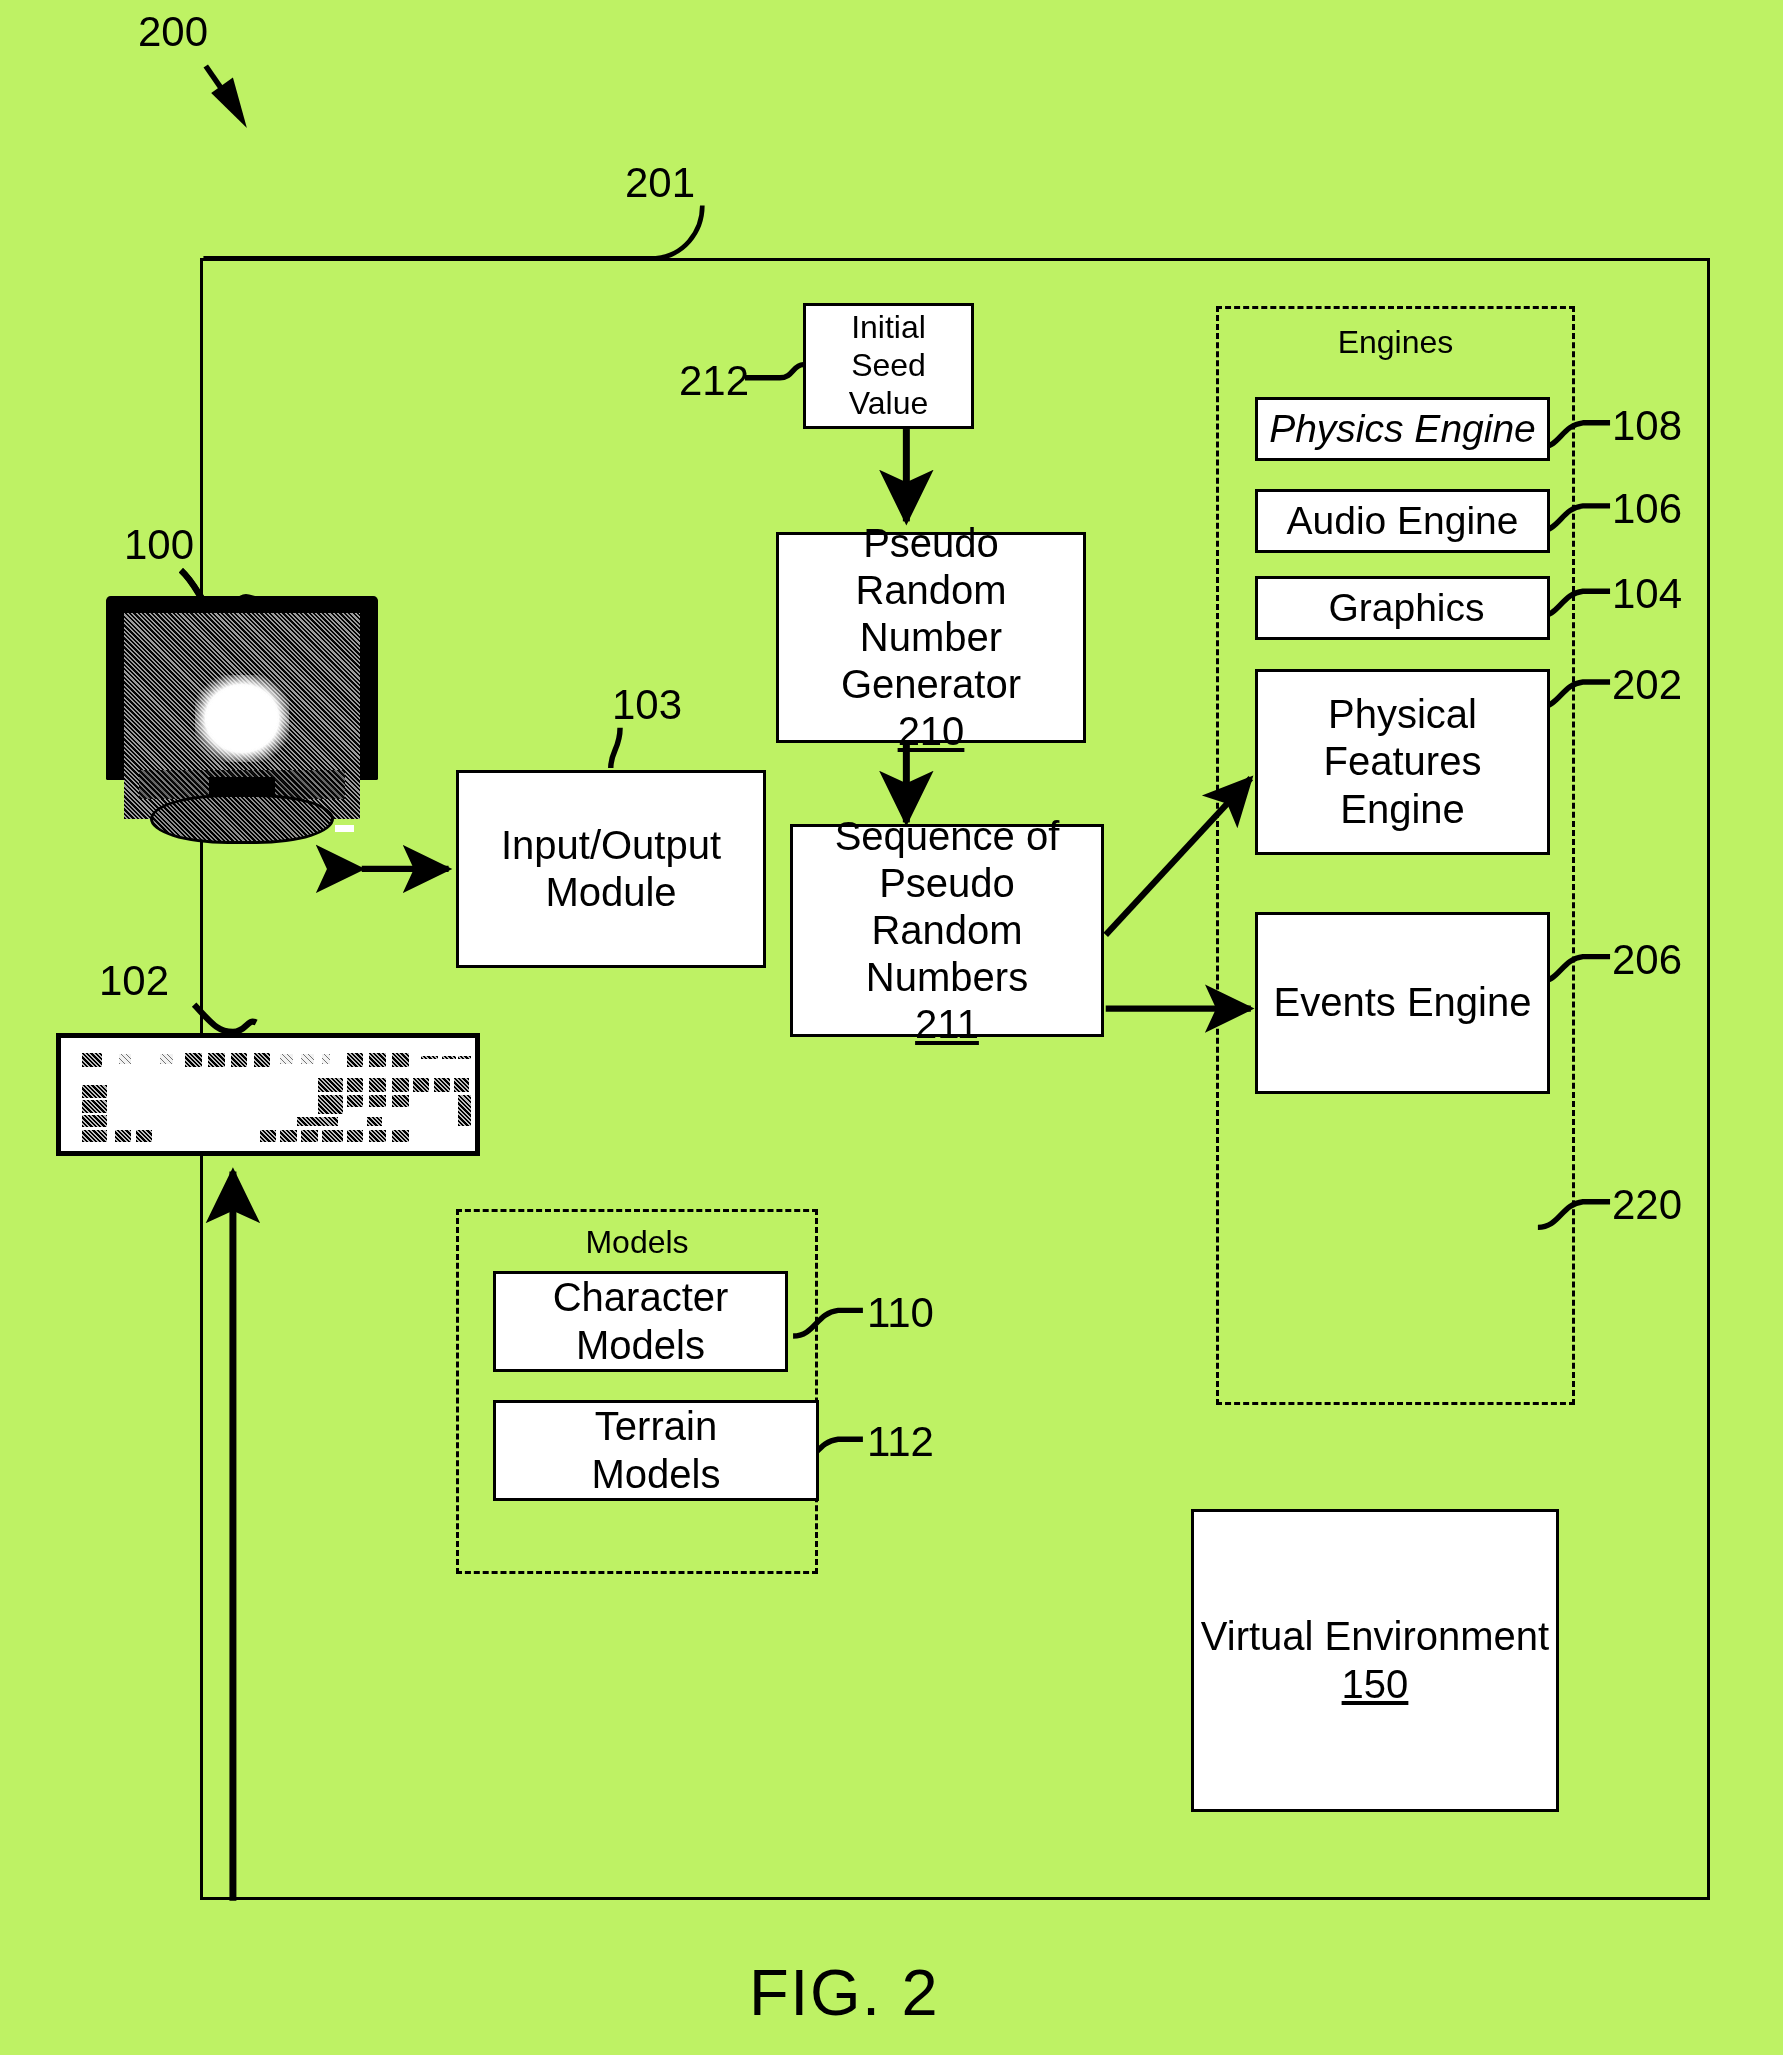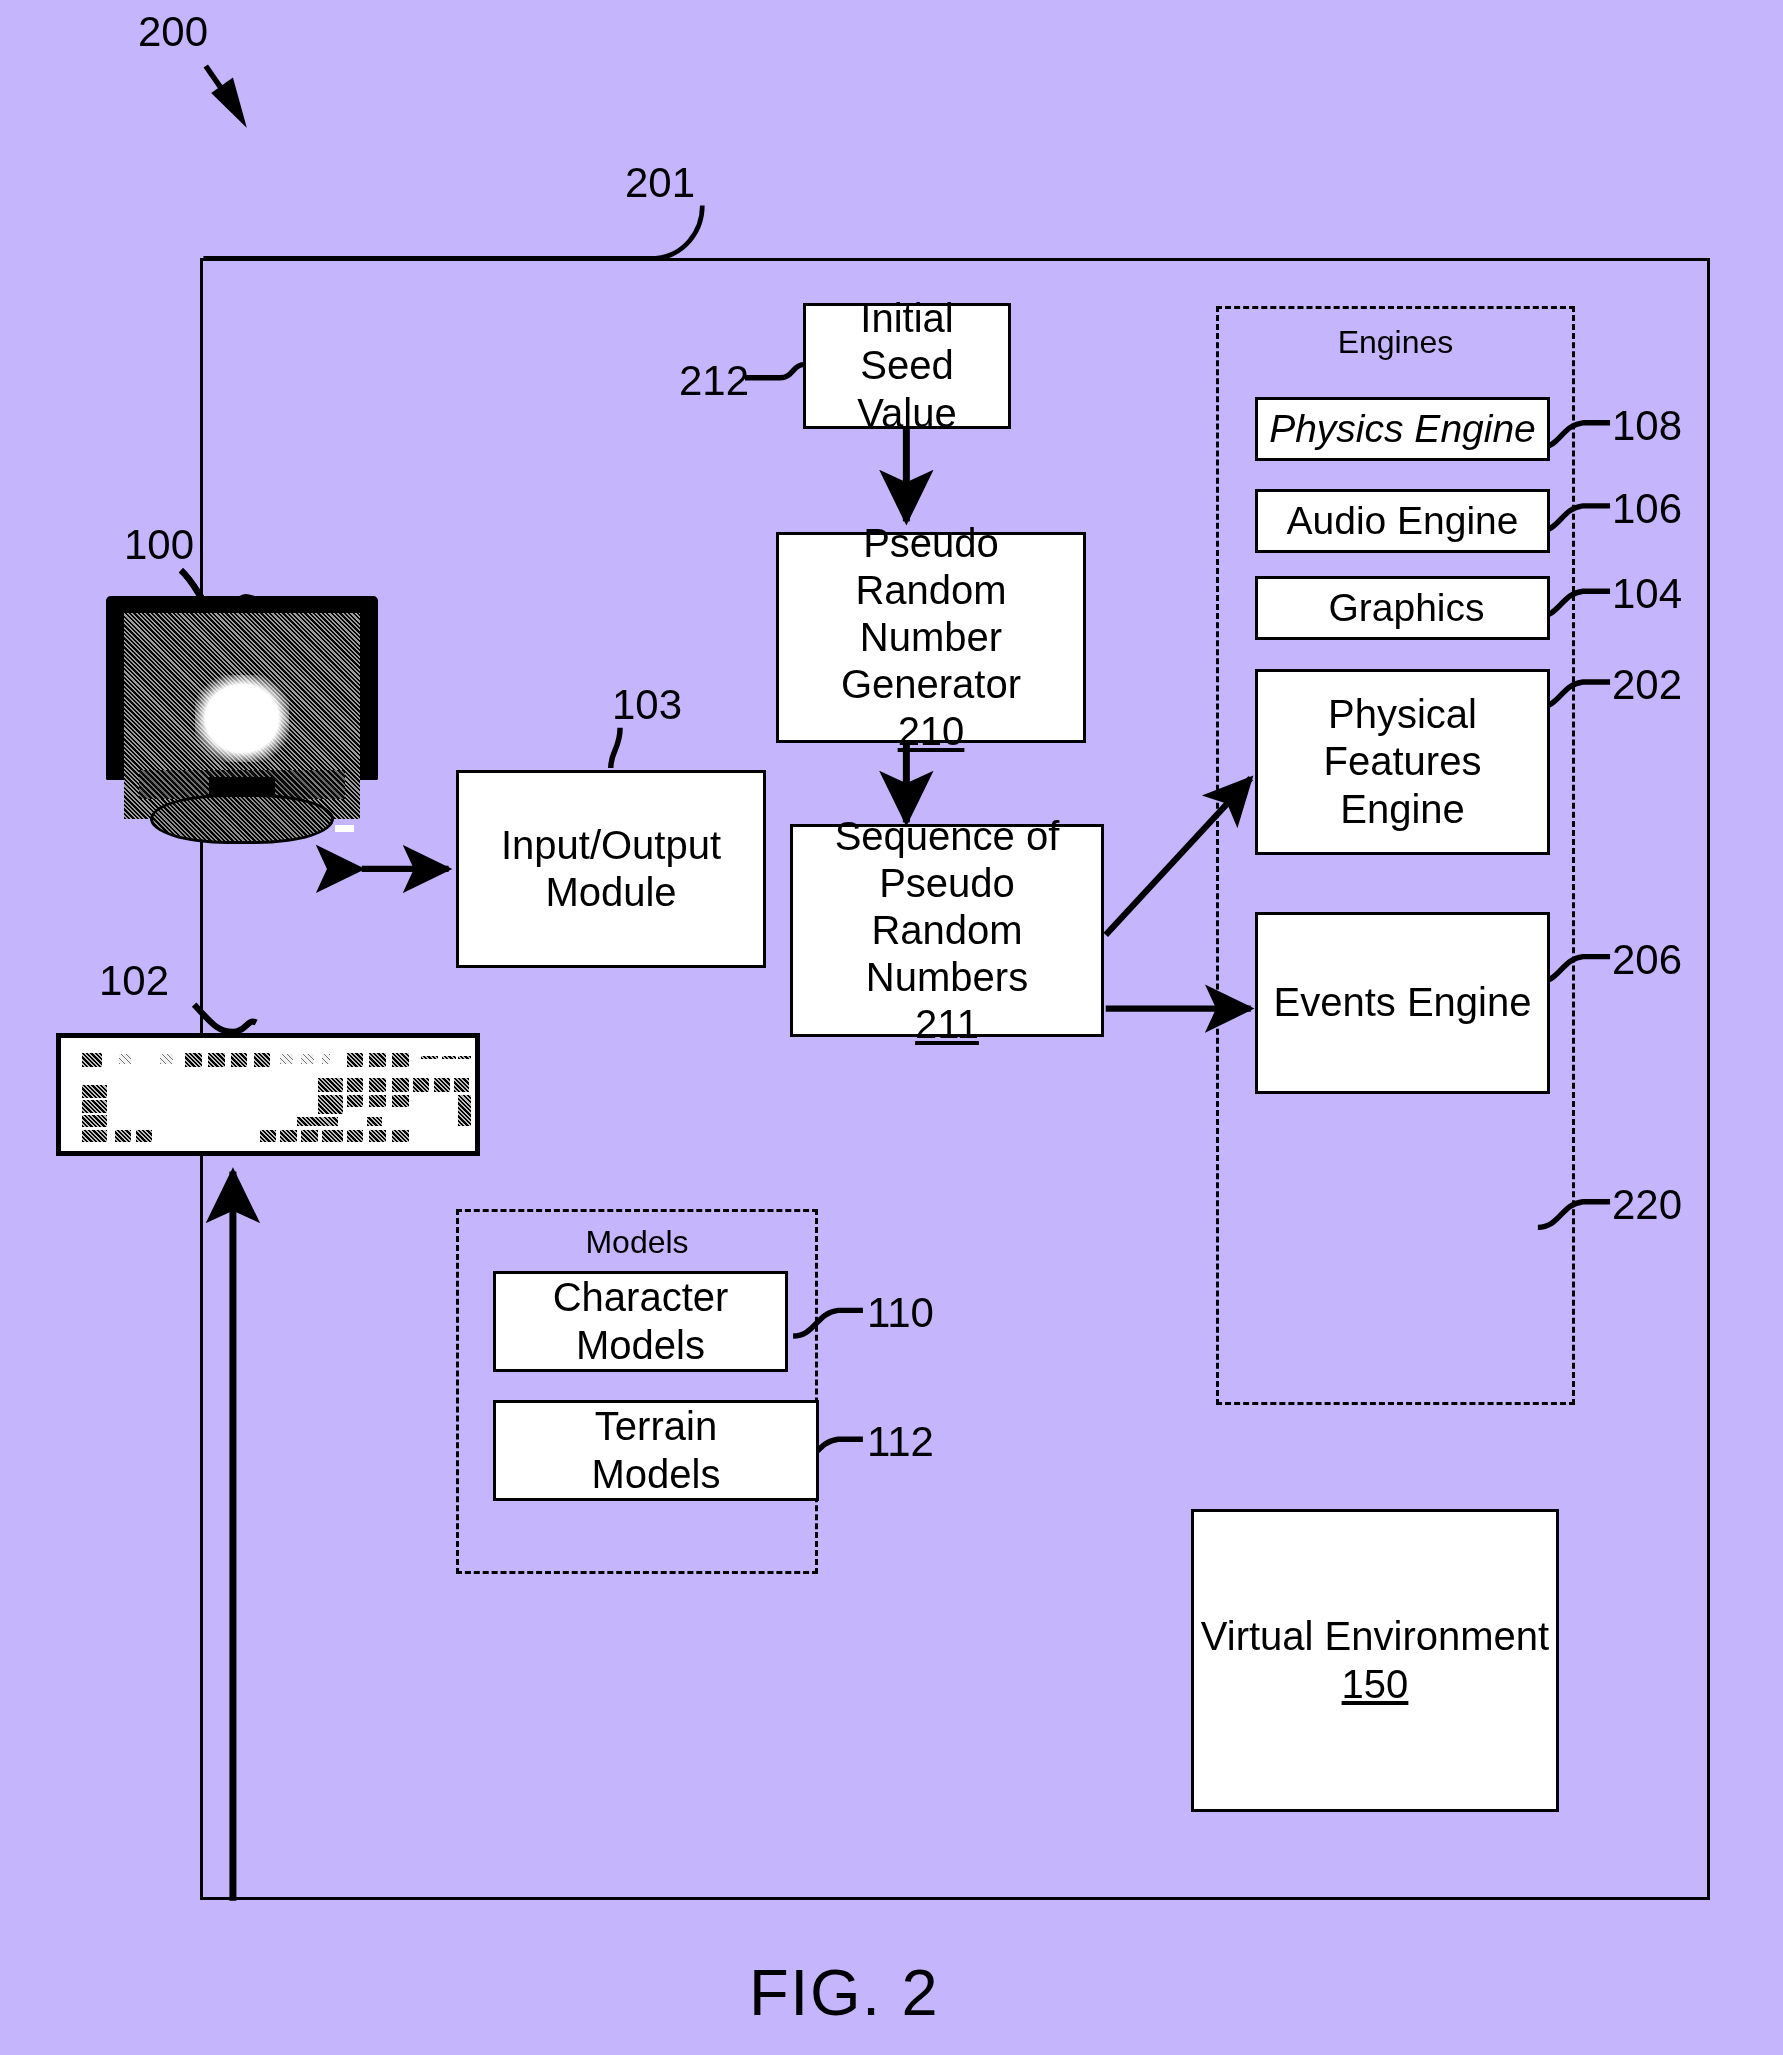--- a/index.html
+++ b/index.html
@@ -1,17 +1,17 @@
 <!DOCTYPE html>
 <html style="font-size:12.4px"><head>
 <meta charset="utf-8">
 <style>
   html,body{margin:0;padding:0;background:#fff;}
   body{font-family:"Liberation Sans",sans-serif;color:#000;}
-  #page{position:relative;width:1784px;height:2056px;background:#c4b5fd;overflow:hidden;}
+  #page{position:relative;width:1784px;height:2056px;background:#bef264;overflow:hidden;}
 
   
   .box{
     position:absolute;
     border:3.9px solid #000;
     background:#fff;
     box-sizing:border-box;
     display:flex;
     align-items:center;
     justify-content:center;
@@ -244,21 +244,21 @@
 
   <div class="reflabel" style="left:593px;top:681px;margin-left:19px;">103</div>
   <div class="box" style="left:456px;top:770px;width:310px;height:198px;font-size:40px;">
     <span class="txt">
       <span>Input/Output</span><br>
       <span>Module</span>
     </span>
   </div>
 
   <div class="reflabel" style="left:679px;top:357px;">212</div>
-  <div class="box" style="left:803px;top:303px;width:208px;height:126px;font-size:40px;">
+  <div class="box" style="left:803px;top:303px;width:171px;height:126px;font-size:32px;">
     <span class="txt">
       <span>Initial Seed</span><br>
       <span>Value</span>
     </span>
   </div>
 
   <div class="box" style="left:776px;top:532px;width:310px;height:211px;font-size:40px;">
     <span class="txt">
       <span>Pseudo Random</span><br>
       <span>Number</span><br>

